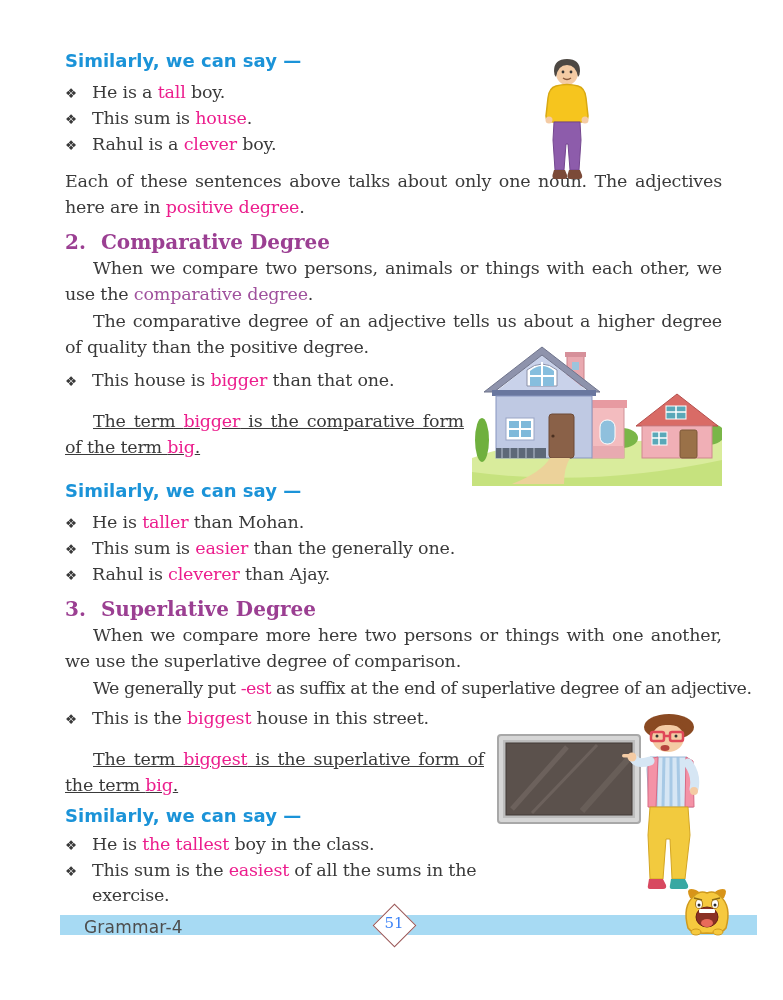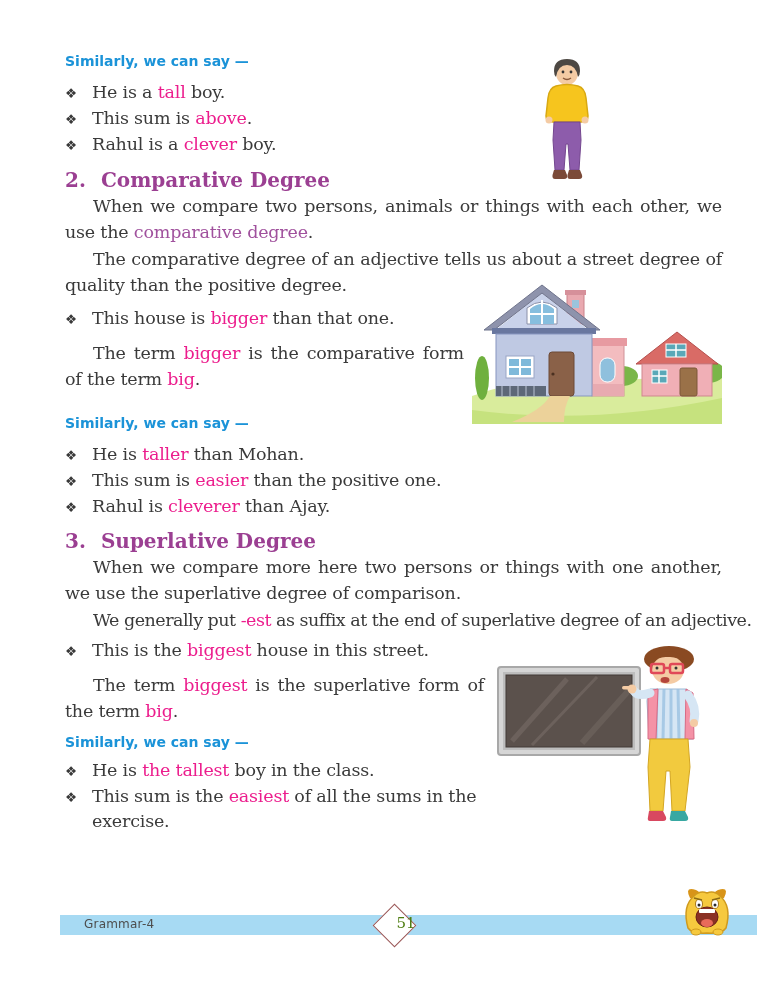--- a/index.html
+++ b/index.html
@@ -10,91 +10,92 @@
   }
   .content{
     position:absolute;left:65px;top:50px;width:657px;
     font-size:17.5px;line-height:26px;letter-spacing:-0.2px;
   }
   p{margin:5px 0 0;text-align:justify;}
   p.indent{text-indent:28px;}
   p.fit{white-space:nowrap;text-align:right;letter-spacing:-0.5px;}
   .sim-h{
     font-family:"DejaVu Sans", sans-serif;font-weight:bold;
-    color:#1b93d8;font-size:14px;line-height:22px;margin:0;letter-spacing:0;
+    color:#1b93d8;font-size:18px;line-height:22px;margin:0;letter-spacing:0;
   }
   .sec-h{
     display:flex;gap:15px;color:#9b3f92;font-weight:bold;
     font-size:20px;line-height:24px;letter-spacing:0;
   }
   .bullets{margin:0;}
   .bullet{display:flex;line-height:25px;}
   .bullet .glyph{
     width:27px;flex:none;font-family:"DejaVu Sans", sans-serif;
     font-size:13.5px;color:#3a3a3a;padding-top:1px;
   }
   .bullet .btxt{flex:1;}
   .run-pink{color:#ec1d8d;}
   .run-purple{color:#a0519d;}
   
   .mt8{margin-top:8px;}  .mt10{margin-top:10px;} .mt9{margin-top:9px;}
-  .mt6{margin-top:1px;}  .mt5{margin-top:5px;}  .mt3{margin-top:8px;}
+  .mt6{margin-top:1px;}  .mt5{margin-top:5px;}  .mt3{margin-top:14px;text-decoration:underline;}
   .mt7{margin-top:7px;}  .mt20{margin-top:20px;}
   
   .fl-houses{float:right;width:250px;height:146px;margin:-20px 0 4px 8px;}
   .fl-tv{float:right;width:230px;height:186px;margin:12px 0 0 8px;}
   
   .abs-boy{position:absolute;left:531px;top:56px;width:72px;height:132px;}
   .abs-dog{position:absolute;left:678px;top:884px;width:58px;height:52px;z-index:3;}
   
   .footer-bar{position:absolute;left:60px;top:915px;width:697px;height:20px;background:#a7daf3;z-index:1;}
   .footer-title{
     position:absolute;left:84px;top:917px;z-index:2;
-    font-family:"DejaVu Sans", sans-serif;font-size:12px;color:#4d4d4d;letter-spacing:0.2px;
+    font-family:"DejaVu Sans", sans-serif;font-size:17px;color:#4d4d4d;letter-spacing:0.2px;
   }
   .diamond-wrap{position:absolute;left:372px;top:903px;width:44px;height:44px;z-index:2;}
   .diamond{
     position:absolute;left:7px;top:7px;width:29px;height:29px;
     background:#ffffff;border:1.5px solid #9a5656;transform:rotate(45deg);
   }
   .diamond-num{
-    position:absolute;left:12px;top:11px;width:100%;text-align:center;
-    font-size:15px;color:#4d7c0f;
+    position:absolute;left:0;top:11px;width:100%;text-align:center;
+    font-size:15px;color:#3b82f6;
   }
 </style>
 </head>
 <body>
 
 <div class="content">
 
   <h3 class="sim-h">Similarly, we can say —</h3>
 
   <div class="bullets mt8">
     <div class="bullet">
       <span class="glyph">❖</span>
       <span class="btxt"><span>He is a </span><span class="run-pink">tall</span><span> boy.</span></span>
     </div>
     <div class="bullet">
       <span class="glyph">❖</span>
-      <span class="btxt"><span>This sum is </span><span class="run-pink">above</span><span>.</span></span>
+      <span class="btxt"><span>This sum is </span><span class="run-pink">house</span><span>.</span></span>
     </div>
     <div class="bullet">
       <span class="glyph">❖</span>
       <span class="btxt"><span>Rahul is a </span><span class="run-pink">clever</span><span> boy.</span></span>
     </div>
   </div>
 
+  <p class="mt10"><span>Each of these sentences above talks about only one noun. The adjectives here are in </span><span class="run-pink">positive degree</span><span>.</span></p>
 
   <div class="sec-h mt10">
     <span>2.</span>
     <span>Comparative Degree</span>
   </div>
 
   <p class="indent mt6"><span>When we compare two persons, animals or things with each other, we use the </span><span class="run-purple">comparative degree</span><span>.</span></p>
-  <p class="indent mt6"><span>The comparative degree of an adjective tells us about a street degree of quality than the positive degree.</span></p>
+  <p class="indent mt6"><span>The comparative degree of an adjective tells us about a higher degree of quality than the positive degree.</span></p>
 
   <div class="fl-houses">
     <svg width="250" height="146" viewBox="0 0 250 146">
       <path d="M0,118 Q60,96 130,100 Q200,104 250,92 L250,146 L0,146 Z" fill="#d9ec9c"></path>
       <path d="M0,132 Q120,148 250,120 L250,146 L0,146 Z" fill="#c6e27e"></path>
       <ellipse cx="150" cy="98" rx="16" ry="10" fill="#7ab648"></ellipse>
       <ellipse cx="235" cy="94" rx="18" ry="11" fill="#7ab648"></ellipse>
       <ellipse cx="125" cy="102" rx="12" ry="8" fill="#93cc5e"></ellipse>
       <ellipse cx="10" cy="100" rx="7" ry="22" fill="#6fb03e"></ellipse>
       <rect x="95" y="14" width="17" height="32" fill="#e9a9b0" stroke="#c9828a"></rect>
@@ -146,21 +147,21 @@
 
   <h3 class="sim-h mt20">Similarly, we can say —</h3>
 
   <div class="bullets mt8">
     <div class="bullet">
       <span class="glyph">❖</span>
       <span class="btxt"><span>He is </span><span class="run-pink">taller</span><span> than Mohan.</span></span>
     </div>
     <div class="bullet">
       <span class="glyph">❖</span>
-      <span class="btxt"><span>This sum is </span><span class="run-pink">easier</span><span> than the positive one.</span></span>
+      <span class="btxt"><span>This sum is </span><span class="run-pink">easier</span><span> than the generally one.</span></span>
     </div>
     <div class="bullet">
       <span class="glyph">❖</span>
       <span class="btxt"><span>Rahul is </span><span class="run-pink">cleverer</span><span> than Ajay.</span></span>
     </div>
   </div>
 
   <div class="sec-h mt9">
     <span>3.</span>
     <span>Superlative Degree</span>

